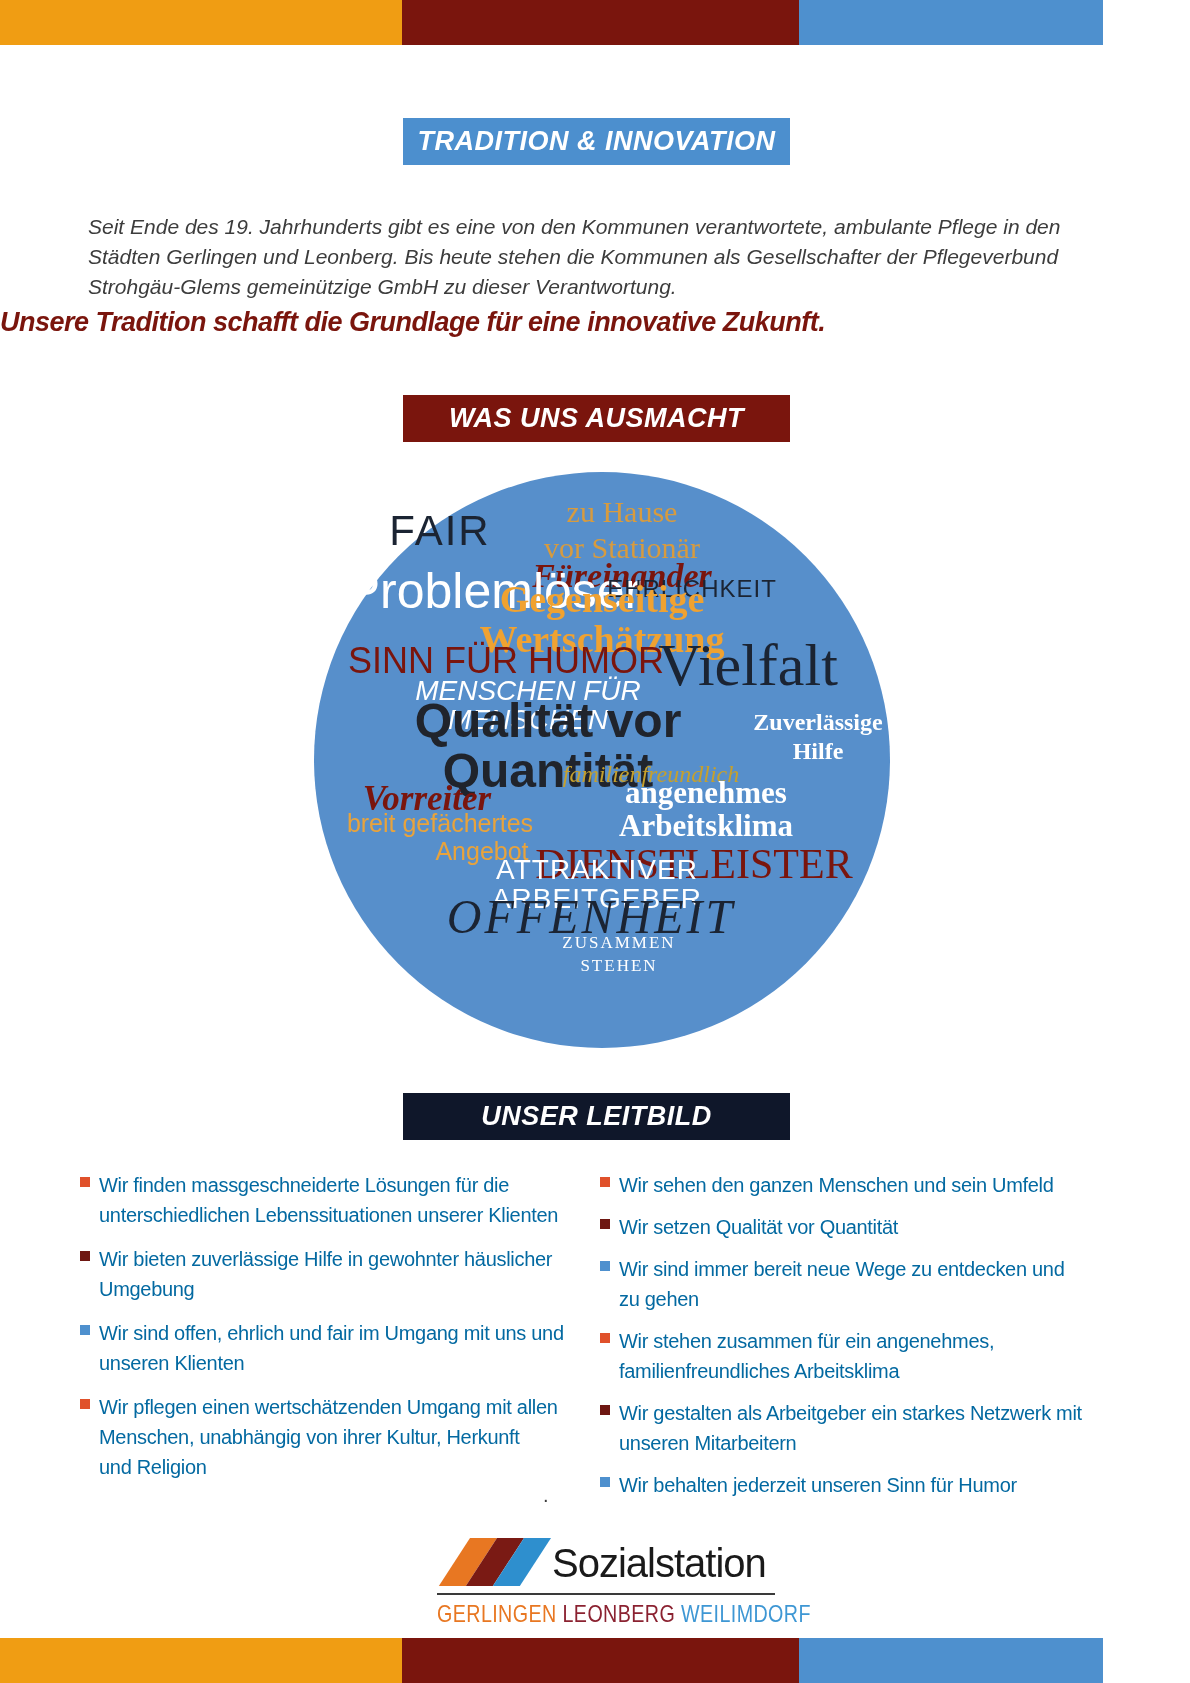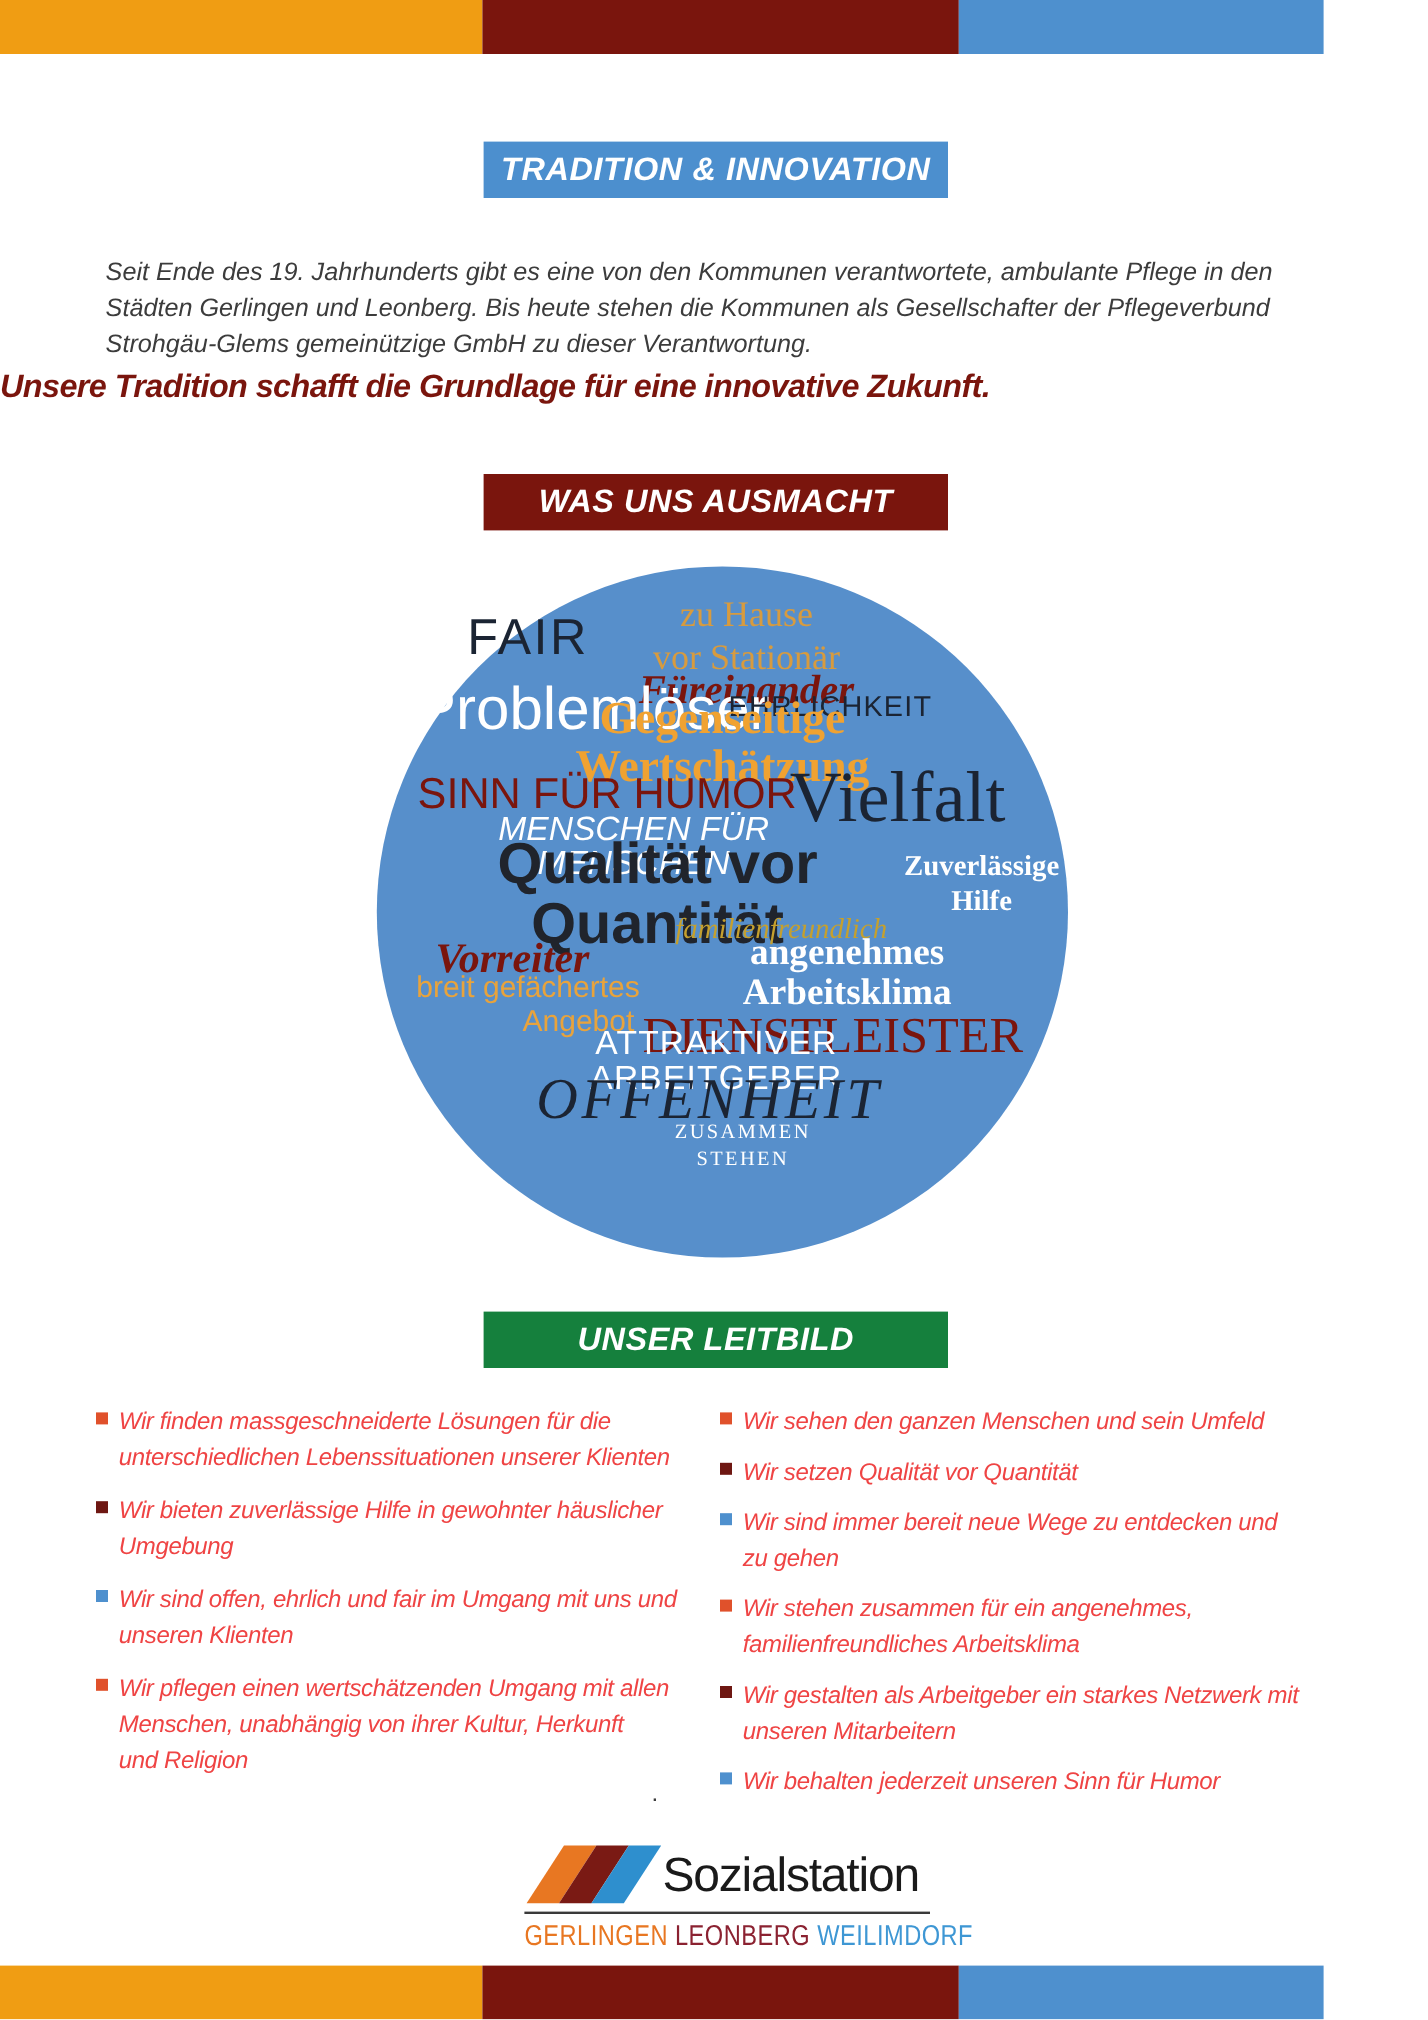--- a/index.html
+++ b/index.html
@@ -12,21 +12,21 @@
   .bar-bottom{top:1638px;}
   .seg-orange{width:402px;background:#F09D13;}
   .seg-red{width:397px;background:#7A150D;}
   .seg-blue{width:391px;background:#4E90CE;}
 
   
   .banner{position:absolute;left:403px;width:387px;height:47px;display:flex;align-items:center;justify-content:center;
           color:#fff;font-weight:bold;font-style:italic;font-size:27px;letter-spacing:.5px;}
   .banner-tradition{top:118px;background:#4C8FCE;}
   .banner-ausmacht{top:395px;background:#7A150D;}
-  .banner-leitbild{top:1093px;background:#15803d;}
+  .banner-leitbild{top:1093px;background:#0f172a;}
 
   
   .intro{position:absolute;left:88px;top:212px;width:1040px;font-style:italic;color:#3C3C3C;
          font-size:21px;line-height:1.43;white-space:pre-line;}
   .tagline{position:absolute;left:0;top:307px;width:1160px;text-align:left;color:#7A150D;
            font-weight:bold;font-style:italic;font-size:27px;letter-spacing:-0.5px;}
 
   
   .circle{position:absolute;left:314px;top:472px;width:576px;height:576px;border-radius:50%;background:#578FCB;}
   .w{position:absolute;transform:translate(-50%,-50%);white-space:pre-line;text-align:center;line-height:1.05;}
@@ -57,21 +57,21 @@
   .col{position:absolute;top:1170px;}
   .col-left{left:80px;width:505px;}
   .col-right{left:600px;width:530px;}
   .li{display:flex;align-items:flex-start;}
   .col-left .li{margin-bottom:14px;}
   .col-right .li{margin-bottom:12px;}
   .bullet{flex:0 0 10px;width:10px;height:10px;margin-top:7px;margin-right:9px;}
   .b-or{background:#E0512B;}
   .b-re{background:#6E1712;}
   .b-bl{background:#4E90CE;}
-  .li-text{font-style:italic;color:#ef4444;font-size:20px;line-height:1.5;letter-spacing:-0.3px;white-space:pre-line;}
+  .li-text{color:#0369a1;font-size:20px;line-height:1.5;letter-spacing:-0.3px;white-space:pre-line;}
 
   .stray-dot{position:absolute;left:543px;top:1484px;color:#3C3C3C;font-size:20px;}
 
   
   .logo{position:absolute;left:437px;top:1538px;width:338px;height:95px;}
   .logo-stripes{position:absolute;left:33px;top:0;display:flex;height:48px;
                 transform:skewX(-33deg);transform-origin:top left;}
   .stripe{width:27px;height:48px;}
   .st-or{background:#E87722;}
   .st-re{background:#7A1A14;}

